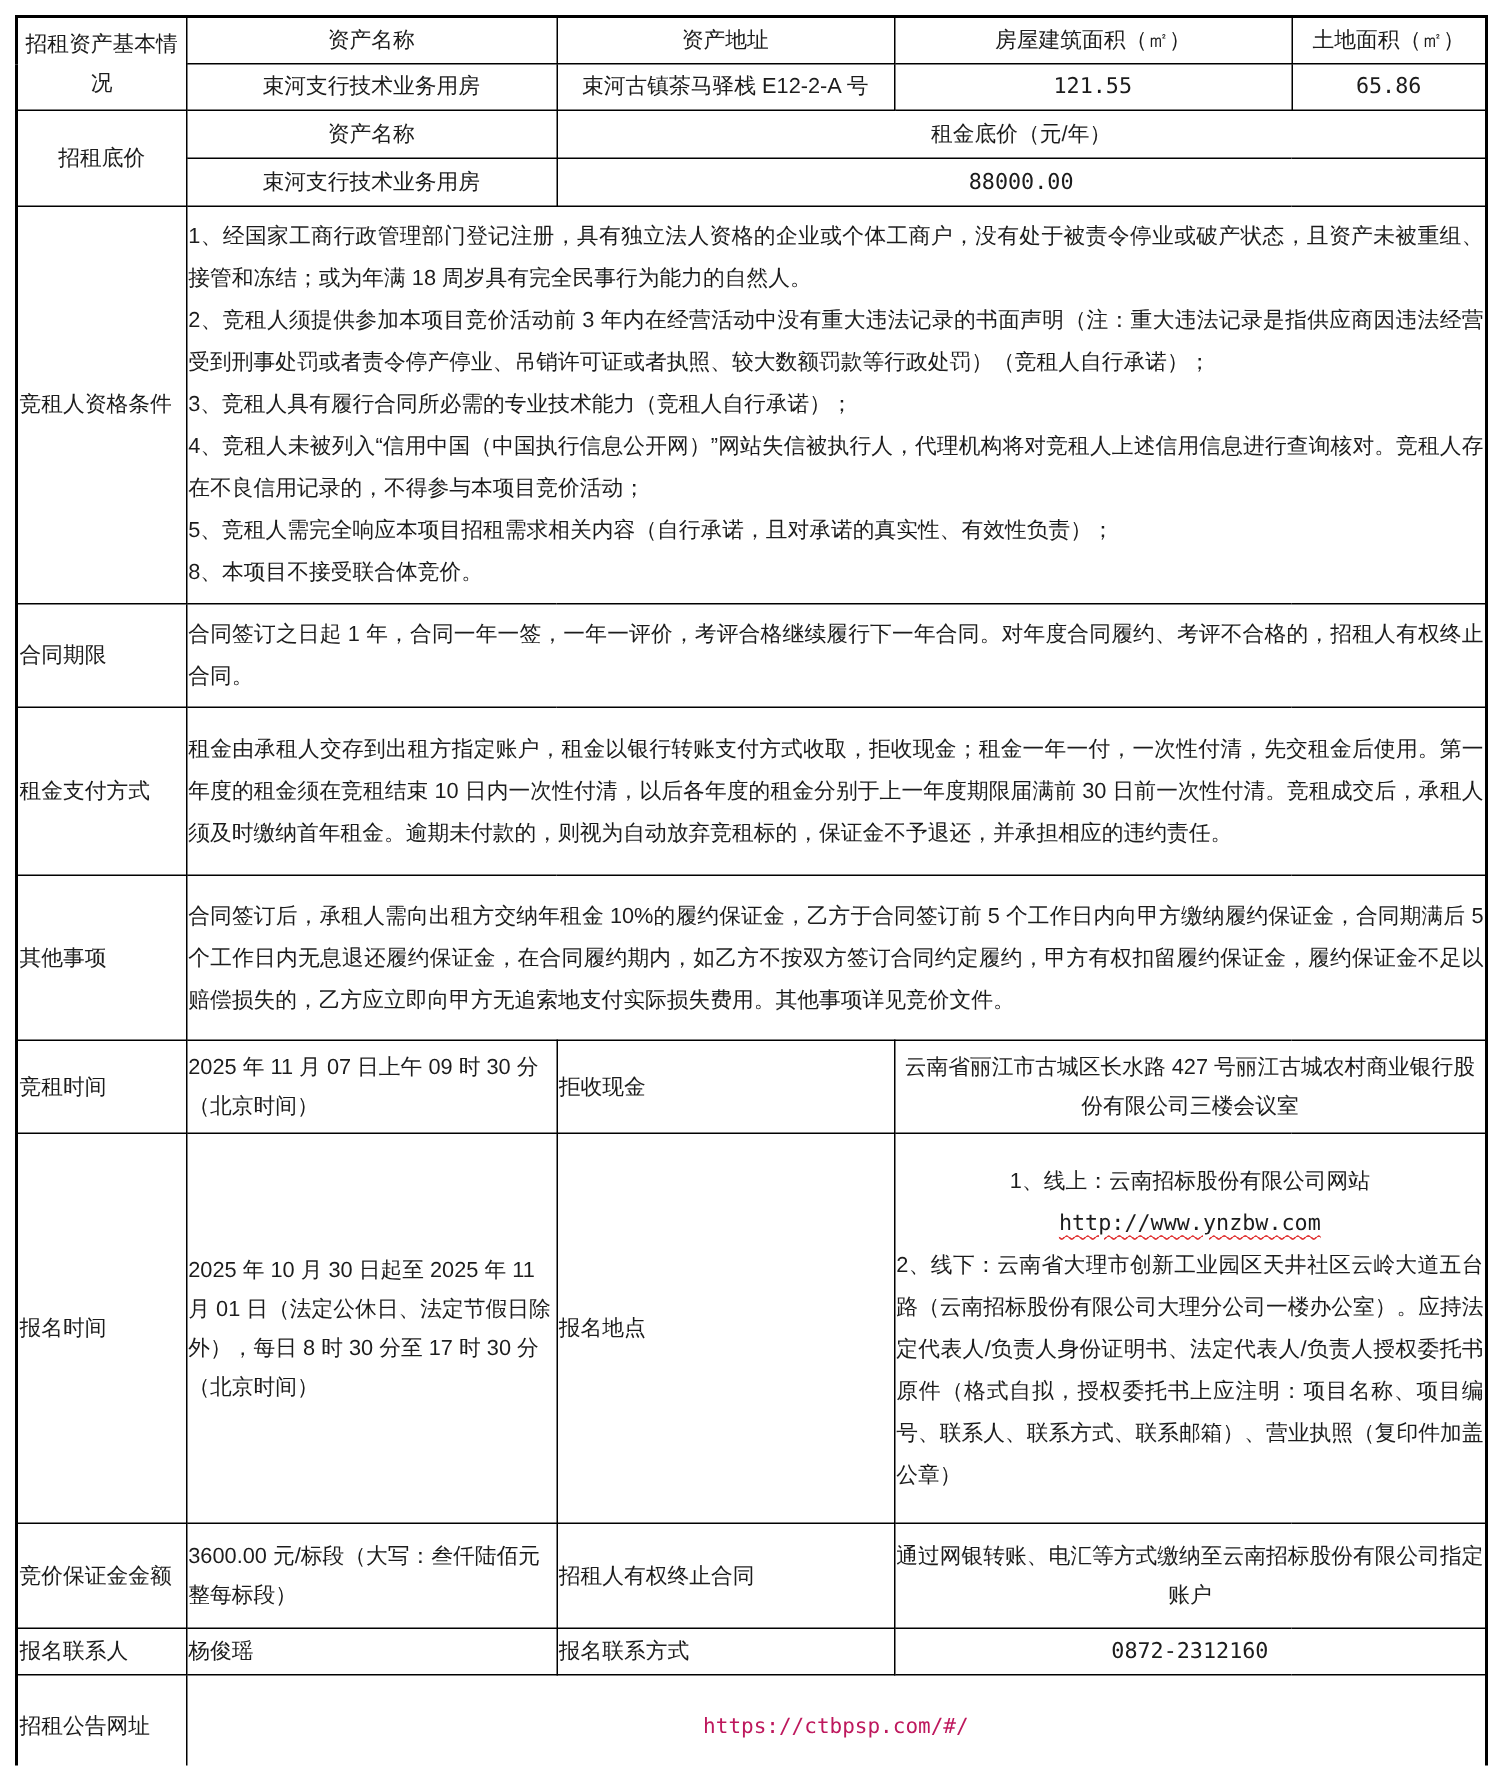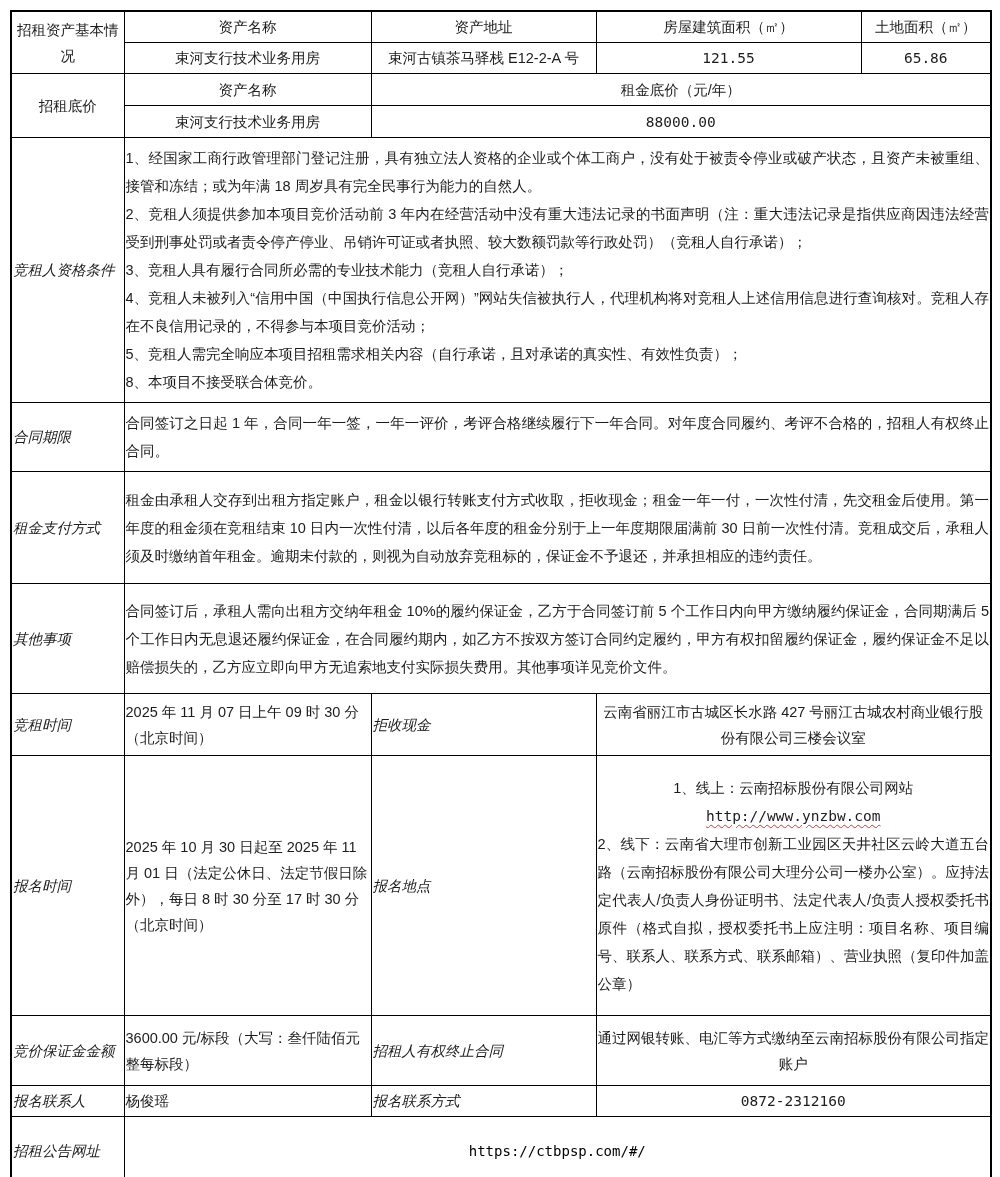--- a/index.html
+++ b/index.html
@@ -1,26 +1,26 @@
 <!DOCTYPE html>
 <html><head>
 <meta charset="utf-8">
 <style>
   html,body{margin:0;padding:0;background:#ffffff;}
   body{width:1000px;height:1177px;font-family:"Liberation Sans","DejaVu Sans",sans-serif;color:#1c1c1c;}
   .page{box-sizing:border-box;padding:10px;}
   table.doc{border-collapse:collapse;table-layout:fixed;width:980px;border:2px solid #000;}
   td{border:1px solid #000;vertical-align:middle;padding:2px 1px;font-size:14.5px;line-height:26px;word-break:break-word;}
-  td.lab{text-align:left;font-style:italic;}
+  td.lab{text-align:left;}
   td.c{text-align:center;}
   td.l{text-align:left;}
   .content p{margin:0;line-height:28px;text-align:justify;}
   .content{padding:4px 0;}
   .mono{font-family:"DejaVu Sans Mono","Liberation Mono",monospace;}
-  .link-blue{color:#000000;text-decoration:none;font-size:14px;}
+  .link-blue{color:#be185d;text-decoration:none;font-size:14px;}
   .squiggle{text-decoration:underline wavy #e03131 1px;text-underline-offset:3px;}
   .center-line{text-align:center !important;}
   td.tall{vertical-align:middle;}
 </style>
 </head>
 <body>
 
 <div class="page">
   <table class="doc">
     <colgroup>

